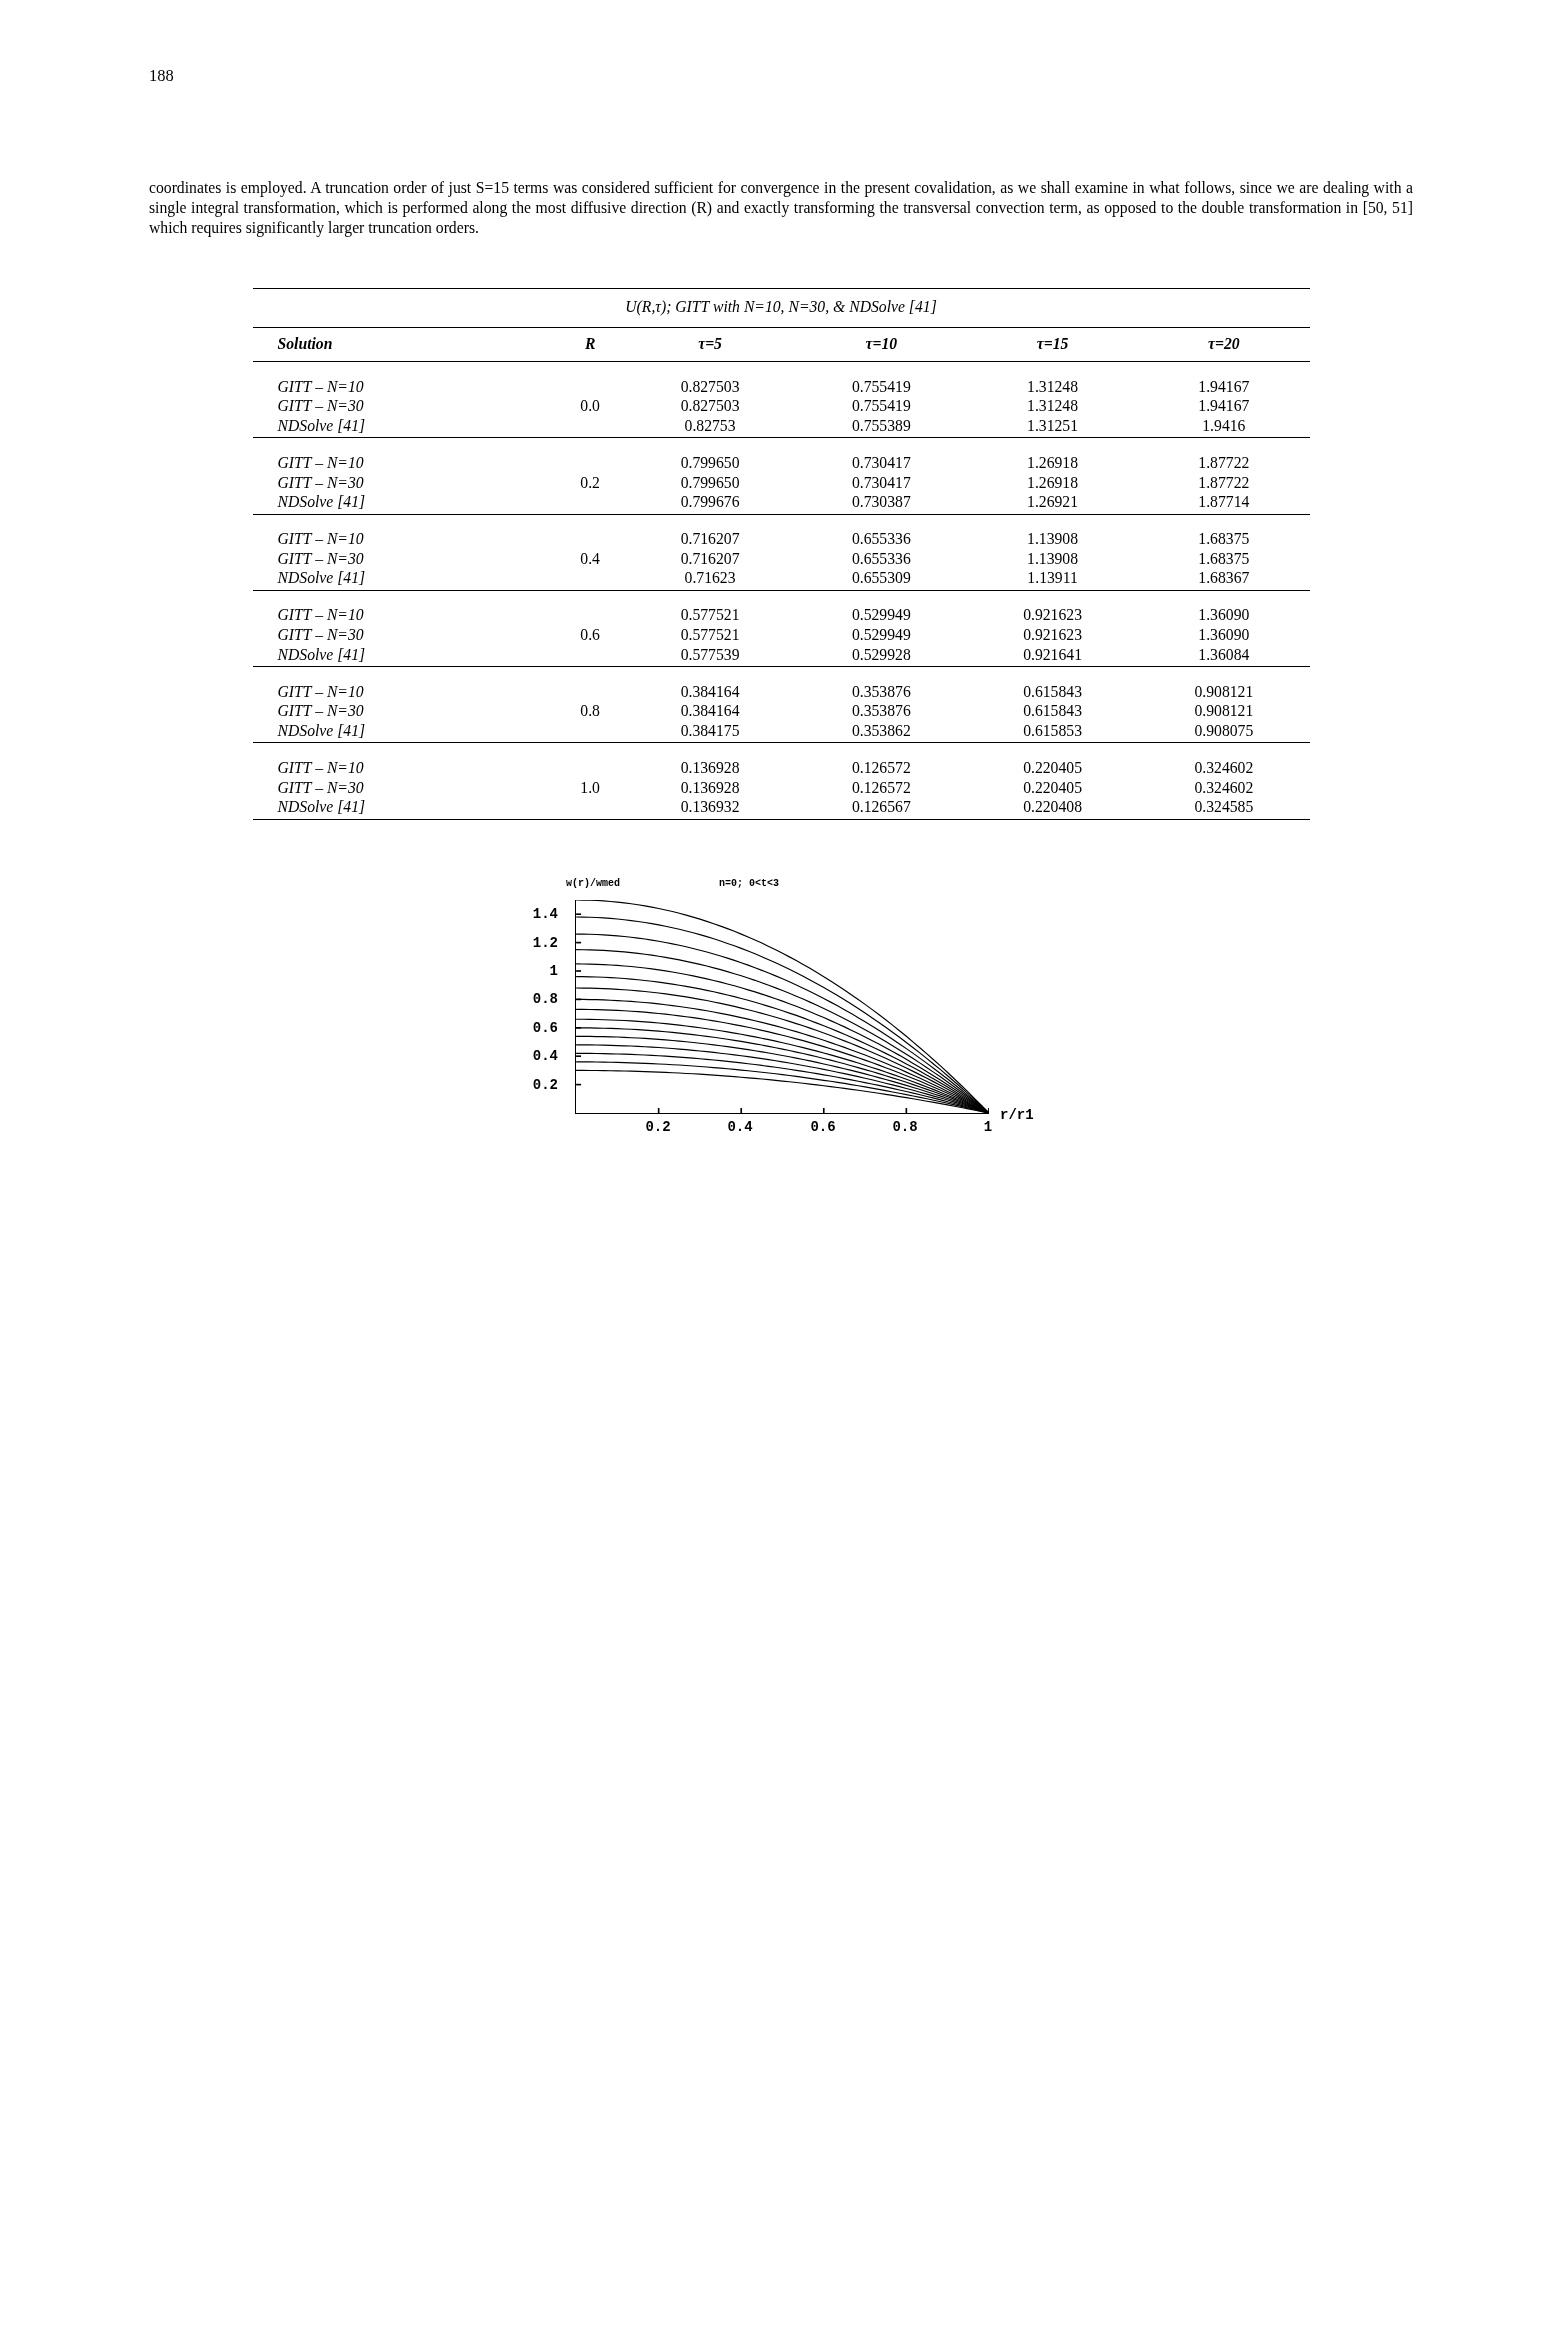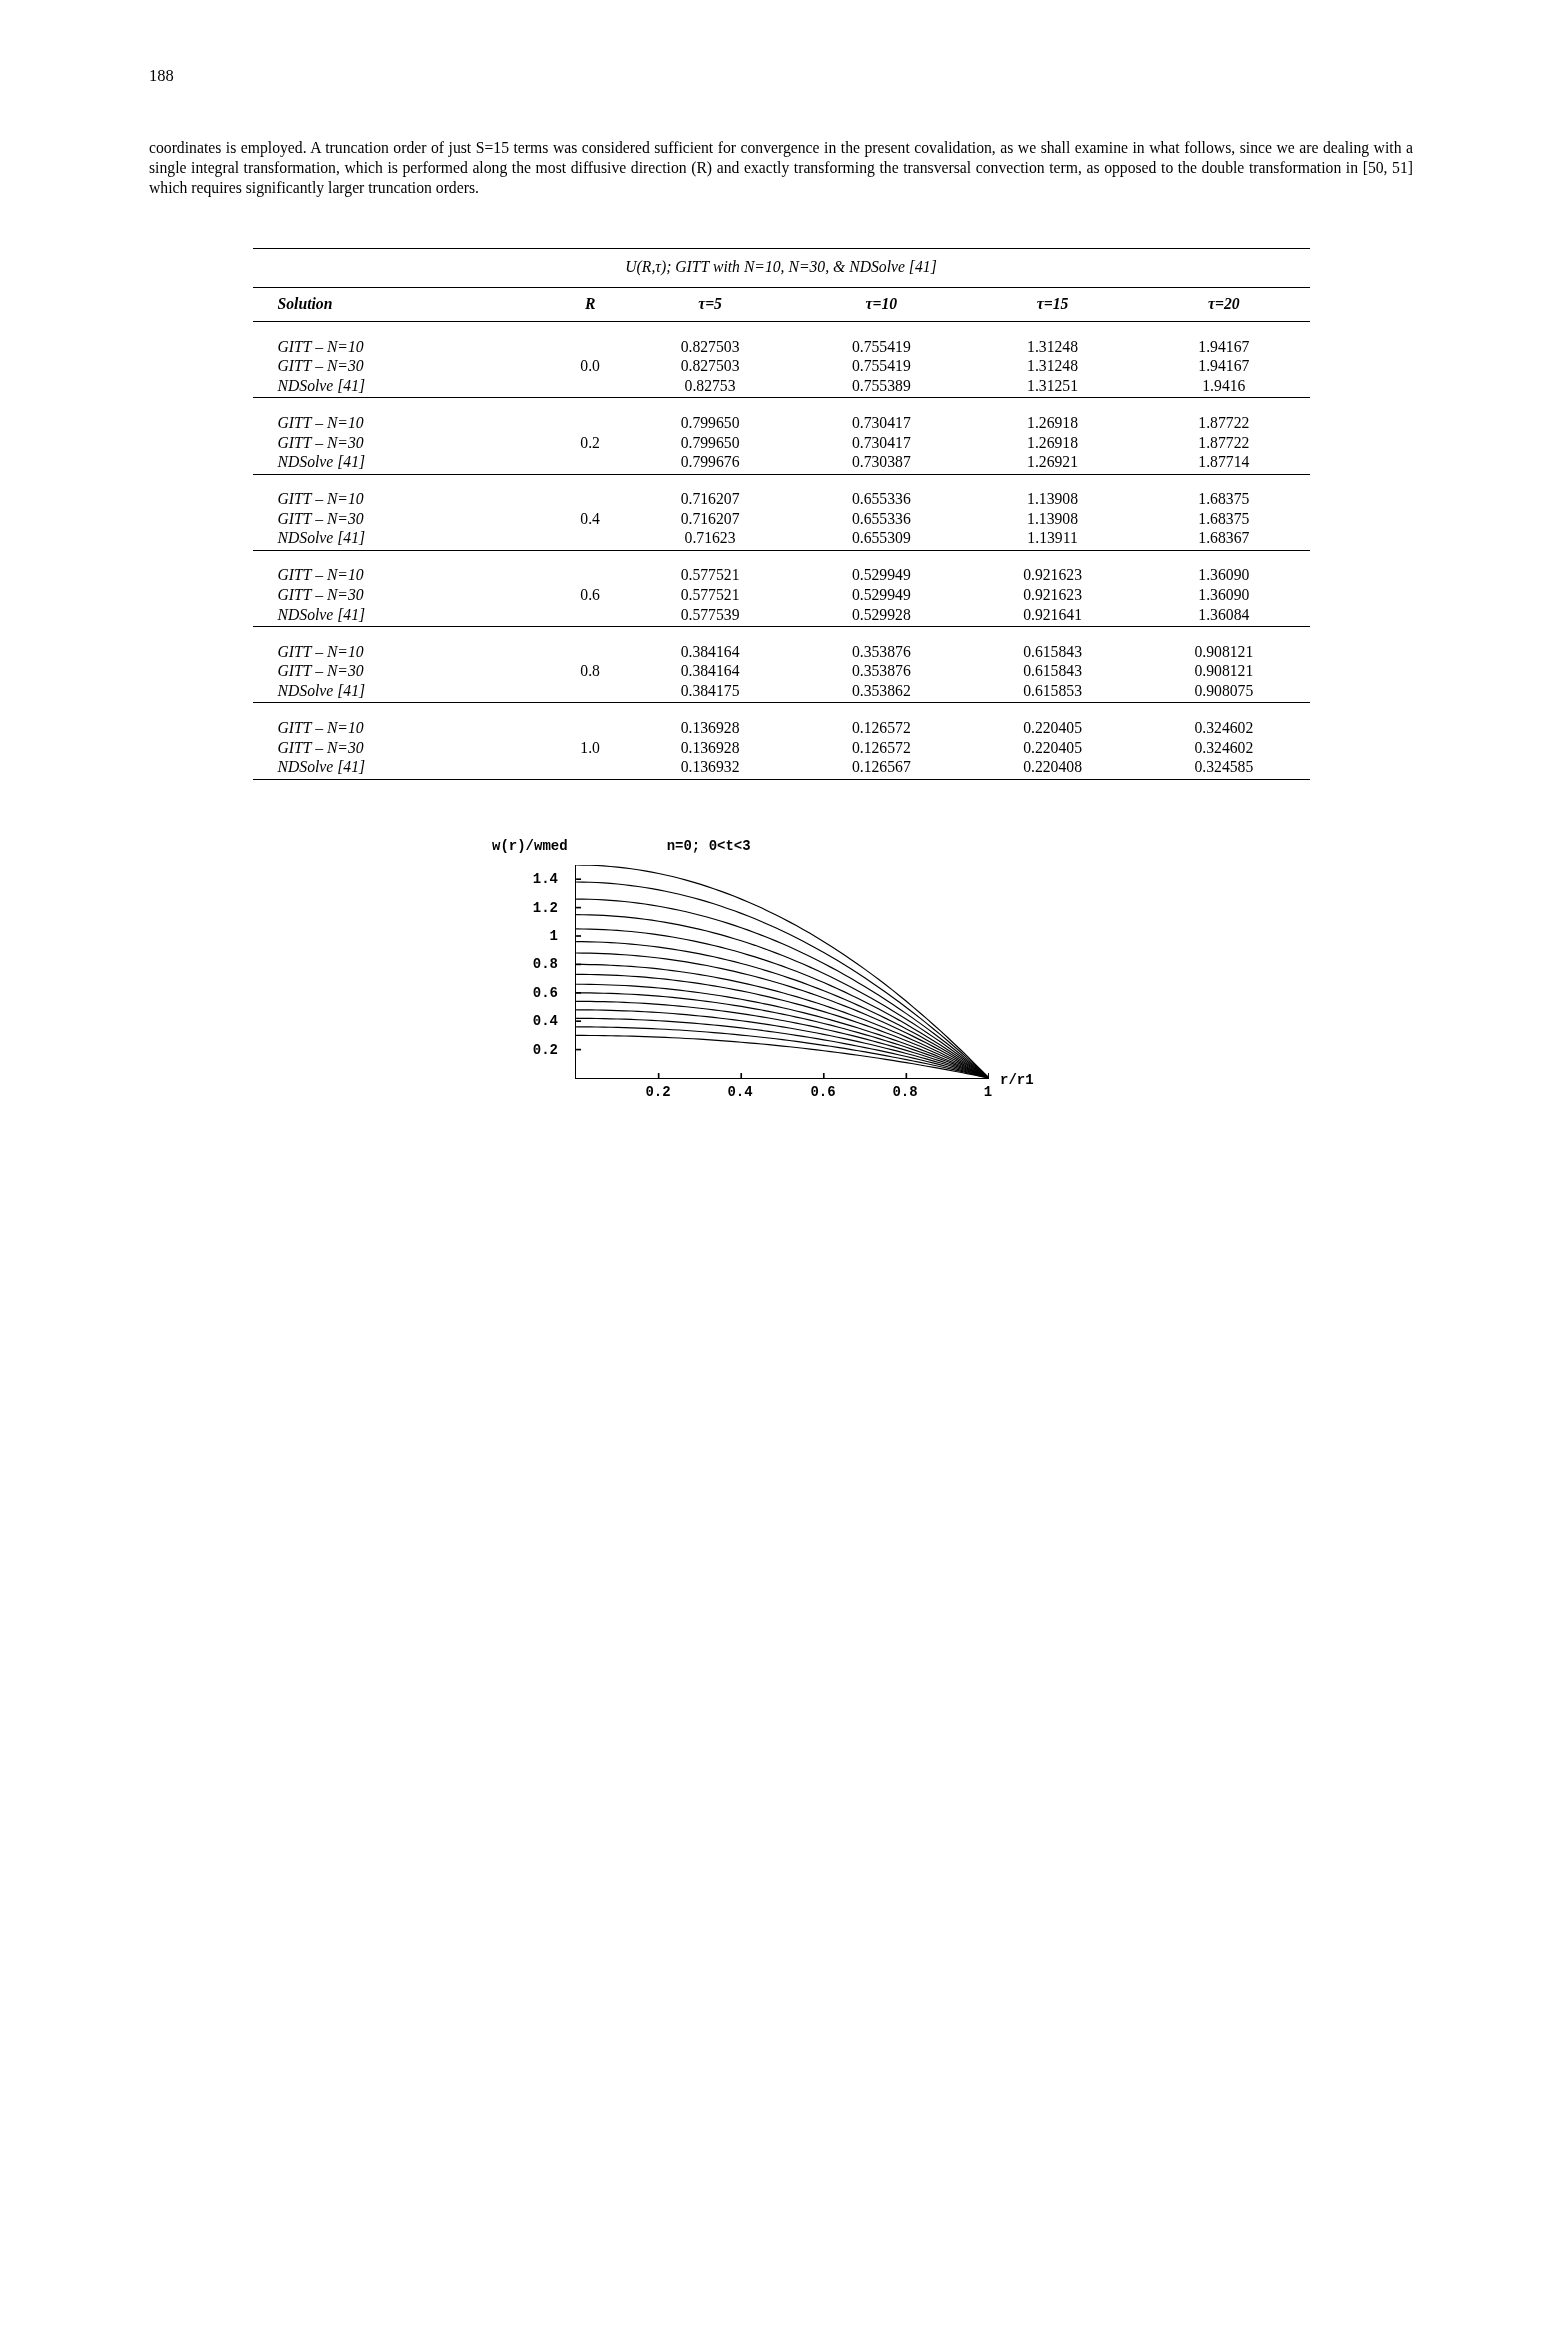--- a/index.html
+++ b/index.html
@@ -9,21 +9,21 @@
     background: #fff;
     width: 1562px;
     margin: 0;
     padding: 0;
   }
   .page {
     padding: 66px 149px 66px 149px;
   }
   .page-number {
     font-size: 16.5px;
-    margin-bottom: 52px;
+    margin-bottom: 92px;
   }
   .paragraph {
     text-align: justify;
     line-height: 1.28;
     margin-bottom: 50px;
   }
   .table-caption {
     text-align: center;
     margin: 0 auto 25px auto;
     line-height: 1.3;
@@ -75,22 +75,23 @@
   tbody tr.very-last td {
     border-bottom: 1.7px solid #000;
   }
   .chart-area {
     margin: 58px auto 25px auto;
     width: 578px;
   }
   .chart-header {
     display: flex;
     font-family: "Courier New", monospace;
-    font-size: 14px;
-    font-weight: bold;
+    font-size: 10px;
+    font-weight: bold;
+    margin-left: 74px;
     gap: 99px;
   }
   .chart-body {
     position: relative;
     height: 256px;
   }
   .y-ticks {
     position: absolute;
     left: 45px;
     top: 11.6px;

